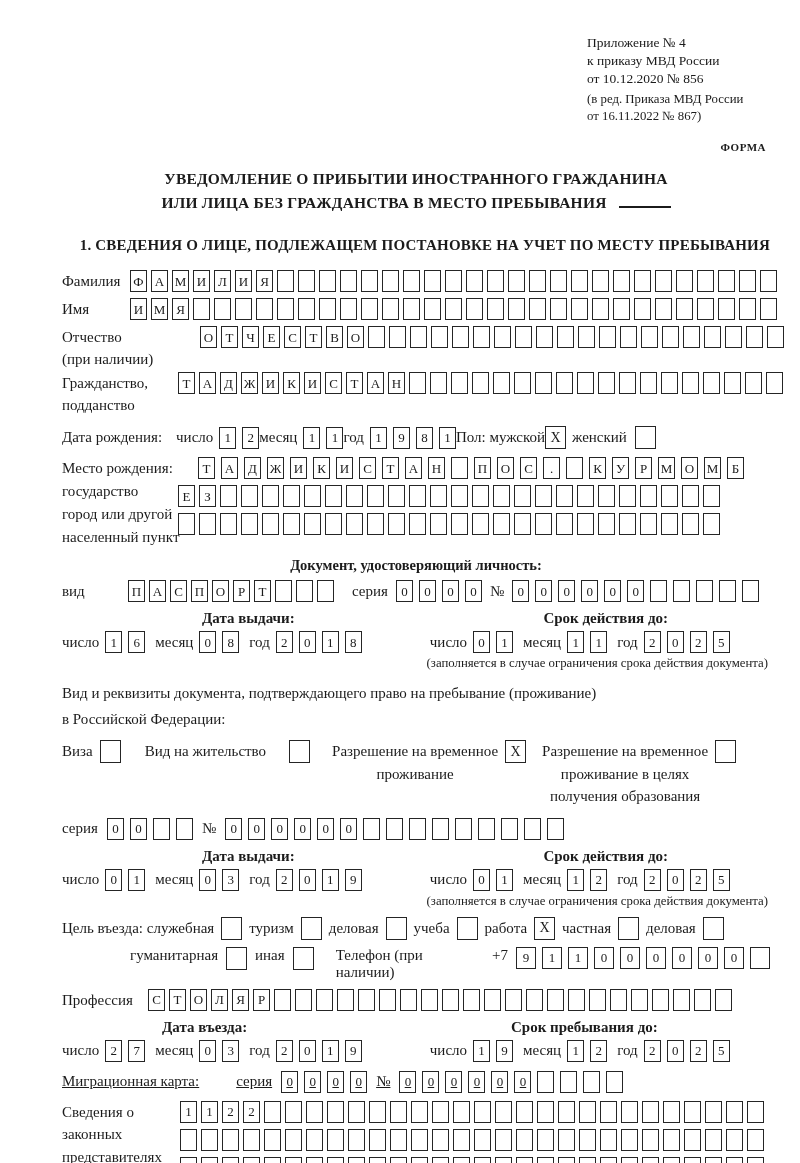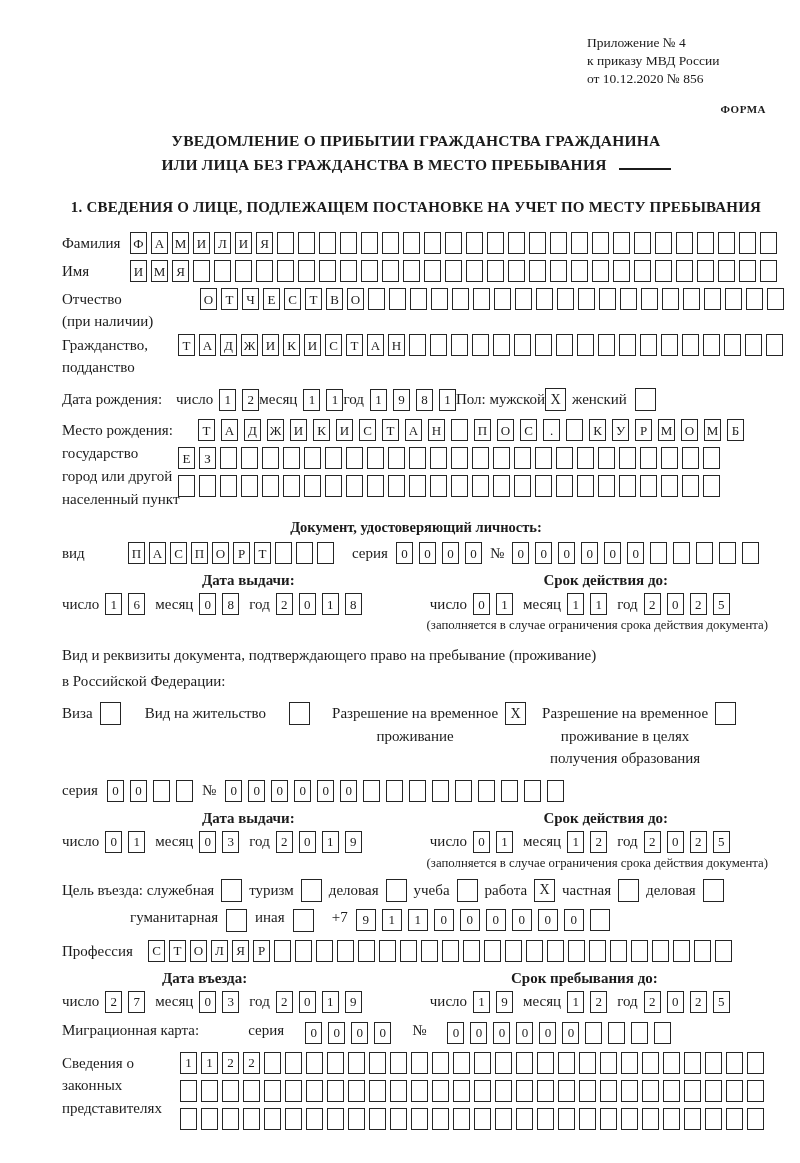--- a/index.html
+++ b/index.html
@@ -8,21 +8,21 @@
     position:relative; width:800px; min-height:1163px; margin:0 auto;
     background:#fff; color:#1b1b1b;
     font-family:"Liberation Serif","DejaVu Serif",serif;
     font-size:15px; padding:34px 30px 30px 62px; overflow:hidden;
   }
   .appendix{ margin-left:525px; font-size:13.5px; line-height:1.32; }
   .appendix .note{ font-size:12.8px; margin-top:4px; }
   .forma{ text-align:right; font-weight:bold; letter-spacing:.5px; margin:16px 4px 0 0; font-size:11px;}
   .title{ text-align:center; font-weight:bold; font-size:15.5px; line-height:1.55; margin-top:14px; letter-spacing:.2px;}
   .title .blank{ display:inline-block; width:52px; border-bottom:2px solid #1b1b1b; height:14px; margin-left:12px;}
-  .section-h{ text-align:center; font-weight:bold; font-size:15px; margin-top:22px; letter-spacing:.2px; white-space:nowrap;}
+  .section-h{ text-align:right; font-weight:bold; font-size:15px; margin-top:22px; letter-spacing:.2px; white-space:nowrap;}
 
   .row{ display:flex; align-items:flex-start; margin-top:6px; }
   .lbl{ flex-shrink:0; line-height:22px; }
   .lbl2{ line-height:22px; }
   .cells{ display:inline-flex; gap:4px; flex-wrap:nowrap; }
   .cells.sp{ gap:6px; }
   .cell{
     width:17px; height:22px; border:1.5px solid #252525; background:#fff;
     display:inline-flex; align-items:center; justify-content:center;
     font-size:13px; line-height:1; flex-shrink:0;
@@ -47,26 +47,30 @@
 </style>
 </head>
 <body>
 
 <div class="page">
 
   <div class="appendix">
     <div>Приложение № 4</div>
     <div>к приказу МВД России</div>
     <div>от 10.12.2020 № 856</div>
+    <div class="note">
+      <div>(в ред. Приказа МВД России</div>
+      <div>от 16.11.2022 № 867)</div>
+    </div>
   </div>
 
   <div class="forma">ФОРМА</div>
 
   <div class="title">
-    <div>УВЕДОМЛЕНИЕ О ПРИБЫТИИ ГРАЖДАНСТВА ГРАЖДАНИНА</div>
+    <div>УВЕДОМЛЕНИЕ О ПРИБЫТИИ ИНОСТРАННОГО ГРАЖДАНИНА</div>
     <div>
       <span>ИЛИ ЛИЦА БЕЗ ГРАЖДАНСТВА В МЕСТО ПРЕБЫВАНИЯ</span><span class="blank"></span>
     </div>
   </div>
 
   <div class="section-h">1. СВЕДЕНИЯ О ЛИЦЕ, ПОДЛЕЖАЩЕМ ПОСТАНОВКЕ НА УЧЕТ ПО МЕСТУ ПРЕБЫВАНИЯ</div>
 
   <div class="row" style="margin-top:16px;">
     <span class="lbl" style="width:68px;">Фамилия</span>
     <span class="cells">
@@ -568,20 +572,21 @@
     <span class="checkbox"></span>
     <span>деловая</span>
     <span class="checkbox"></span>
   </div>
 
   <div class="row" style="margin-top:7px; align-items:flex-start; gap:8px; margin-left:68px;">
     <span>гуманитарная</span>
     <span class="checkbox"></span>
     <span>иная</span>
     <span class="checkbox"></span>
+    <span style="margin-left:14px;">Телефон (при наличии)</span>
     <span style="margin-left:10px;">+7</span>
     <span class="cells sp">
         <span class="cell wide">9</span>
         <span class="cell wide">1</span>
         <span class="cell wide">1</span>
         <span class="cell wide">0</span>
         <span class="cell wide">0</span>
         <span class="cell wide">0</span>
         <span class="cell wide">0</span>
         <span class="cell wide">0</span>
@@ -672,21 +677,21 @@
       <span>год</span>
       <span class="cells sp">
           <span class="cell">2</span>
           <span class="cell">0</span>
           <span class="cell">2</span>
           <span class="cell">5</span>
         </span>
     </span>
   </div>
 
-  <div class="row" style="margin-top:9px; gap:21px;">
+  <div class="row" style="margin-top:9px; align-items:center; gap:9px;text-decoration:underline;">
     <span>Миграционная карта:</span>
     <span style="margin-left:28px;">серия</span>
     <span class="cells sp">
         <span class="cell">0</span>
         <span class="cell">0</span>
         <span class="cell">0</span>
         <span class="cell">0</span>
       </span>
     <span>№</span>
     <span class="cells sp">

